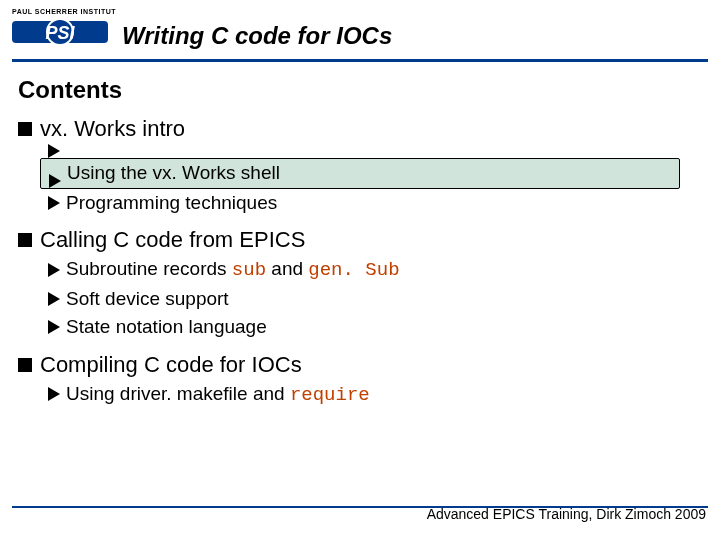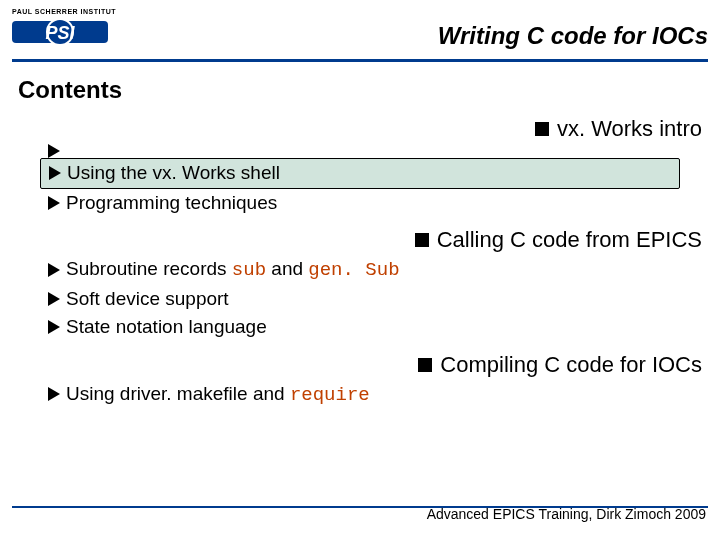--- a/index.html
+++ b/index.html
@@ -26,21 +26,21 @@
     color: #000;
     font-weight: bold;
     margin-bottom: 2px;
   }
   .logo-mark {
     width: 96px;
     height: 30px;
   }
   .title {
     flex: 1;
-    text-align: right;
+    text-align: left;
     font-size: 24px;
     font-weight: bold;
     font-style: italic;
     color: #000;
     padding-top: 14px;
   }
   .hr-top {
     margin: 8px 12px 0 12px;
     height: 3px;
     background: #003b8e;
@@ -53,21 +53,20 @@
     font-weight: bold;
     color: #000;
     margin-bottom: 12px;
   }
   .section-row {
     display: flex;
     align-items: center;
     font-size: 22px;
     color: #000;
     margin: 4px 0 2px 0;
-    justify-content: flex-end;
   }
   .box-bullet {
     width: 14px;
     height: 14px;
     background: #000;
     flex-shrink: 0;
     margin-right: 8px;
   }
   .sub-list {
     padding-left: 26px;
@@ -80,20 +79,21 @@
     line-height: 1.5;
     padding: 0 4px;
   }
   .sub-row.highlighted {
     background: #d1e4dc;
     border: 1px solid #000;
     border-radius: 2px;
     margin-left: -4px;
     padding-left: 8px;
     width: 640px;
+    align-items: flex-end;
   }
   .tri-bullet {
     width: 0;
     height: 0;
     border-top: 7px solid transparent;
     border-bottom: 7px solid transparent;
     border-left: 12px solid #000;
     margin-right: 6px;
     flex-shrink: 0;
   }

